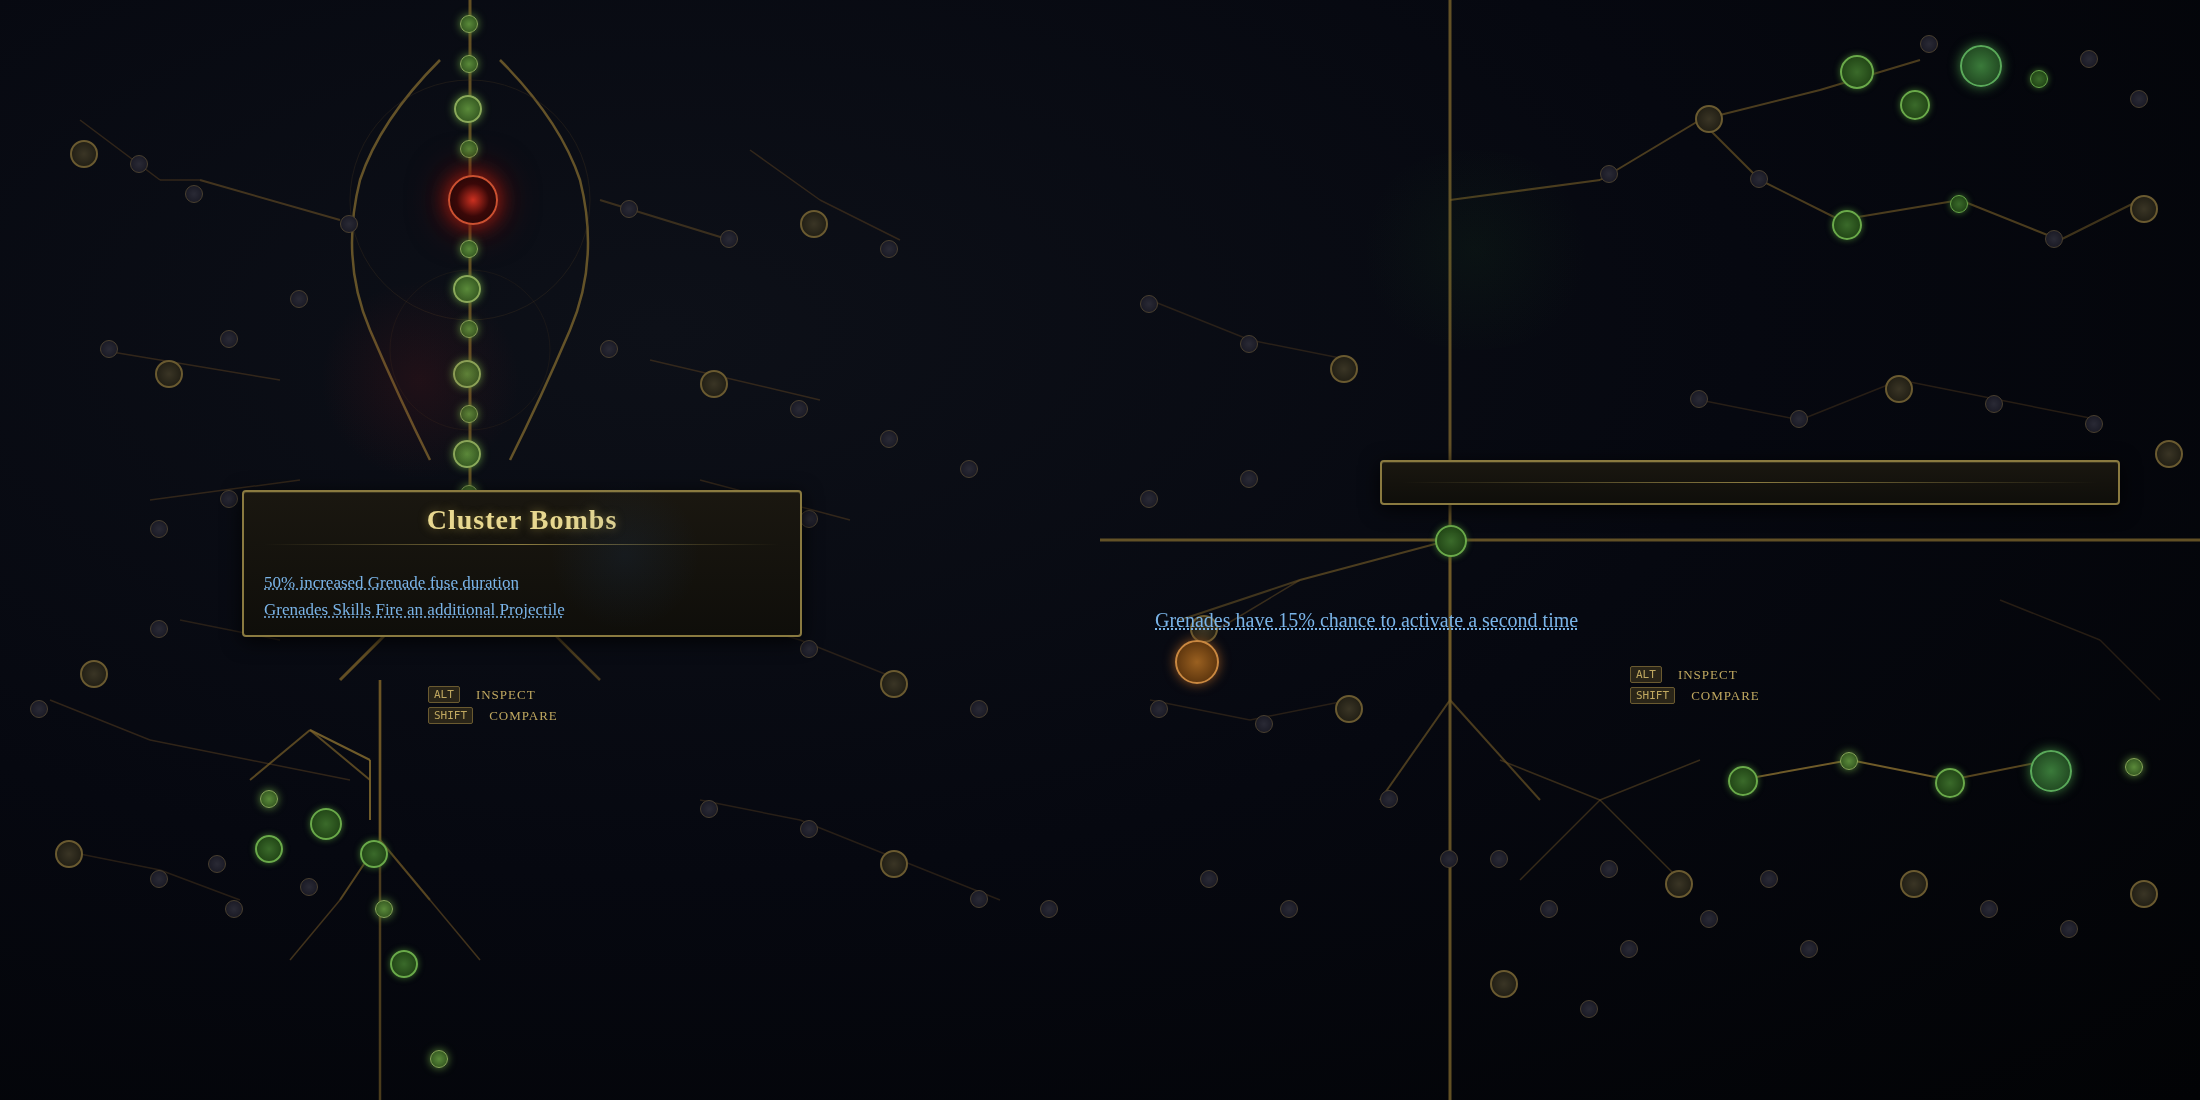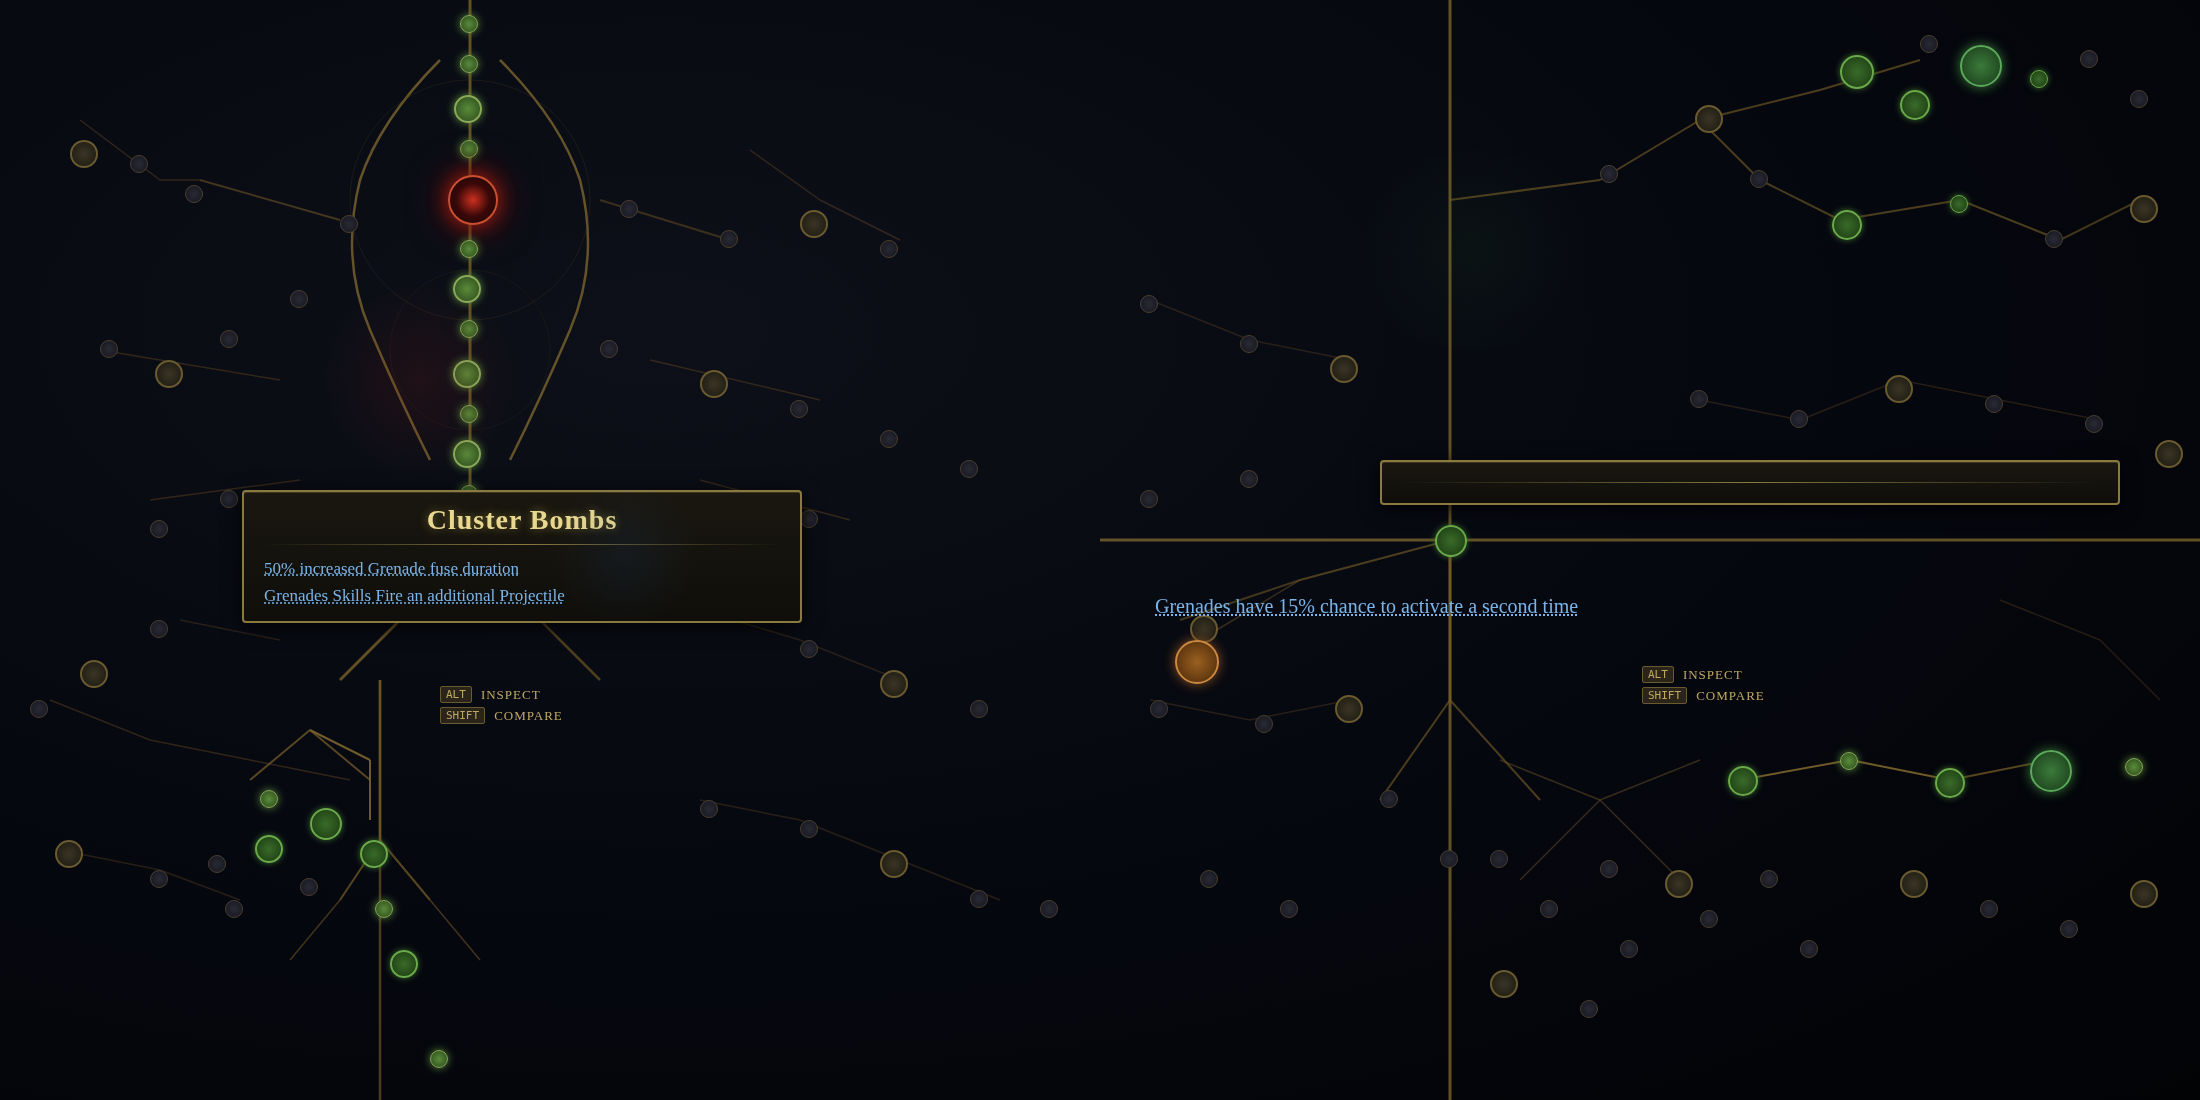--- a/index.html
+++ b/index.html
@@ -84,41 +84,40 @@
     .tooltip-title {
       font-size: 28px;
       color: #e8d890;
       text-align: center;
       font-weight: bold;
       letter-spacing: 1px;
       text-shadow: 0 0 10px rgba(200,180,80,0.5);
     }
 
     .tooltip-desc {
-      margin-top: 10px;
+      margin-top: 24px;
       font-size: 17px;
       color: #7ab4e8;
       text-align: left;
       line-height: 1.6;
       text-decoration: none;
     }
 
     .tooltip-desc span {
       text-decoration: underline;
       text-decoration-style: dotted;
     }
 
     .tooltip-shortcut {
       display: flex;
       align-items: center;
-      gap: 9px;
+      gap: 16px;
       margin-top: 6px;
       font-size: 13px;
       color: #a09070;
-      margin-left: 12px;
     }
 
     .key-badge {
       background: #2a2518;
       border: 1px solid #6a5a30;
       border-radius: 2px;
       padding: 1px 5px;
       font-size: 11px;
       color: #c0a860;
       font-family: monospace;

